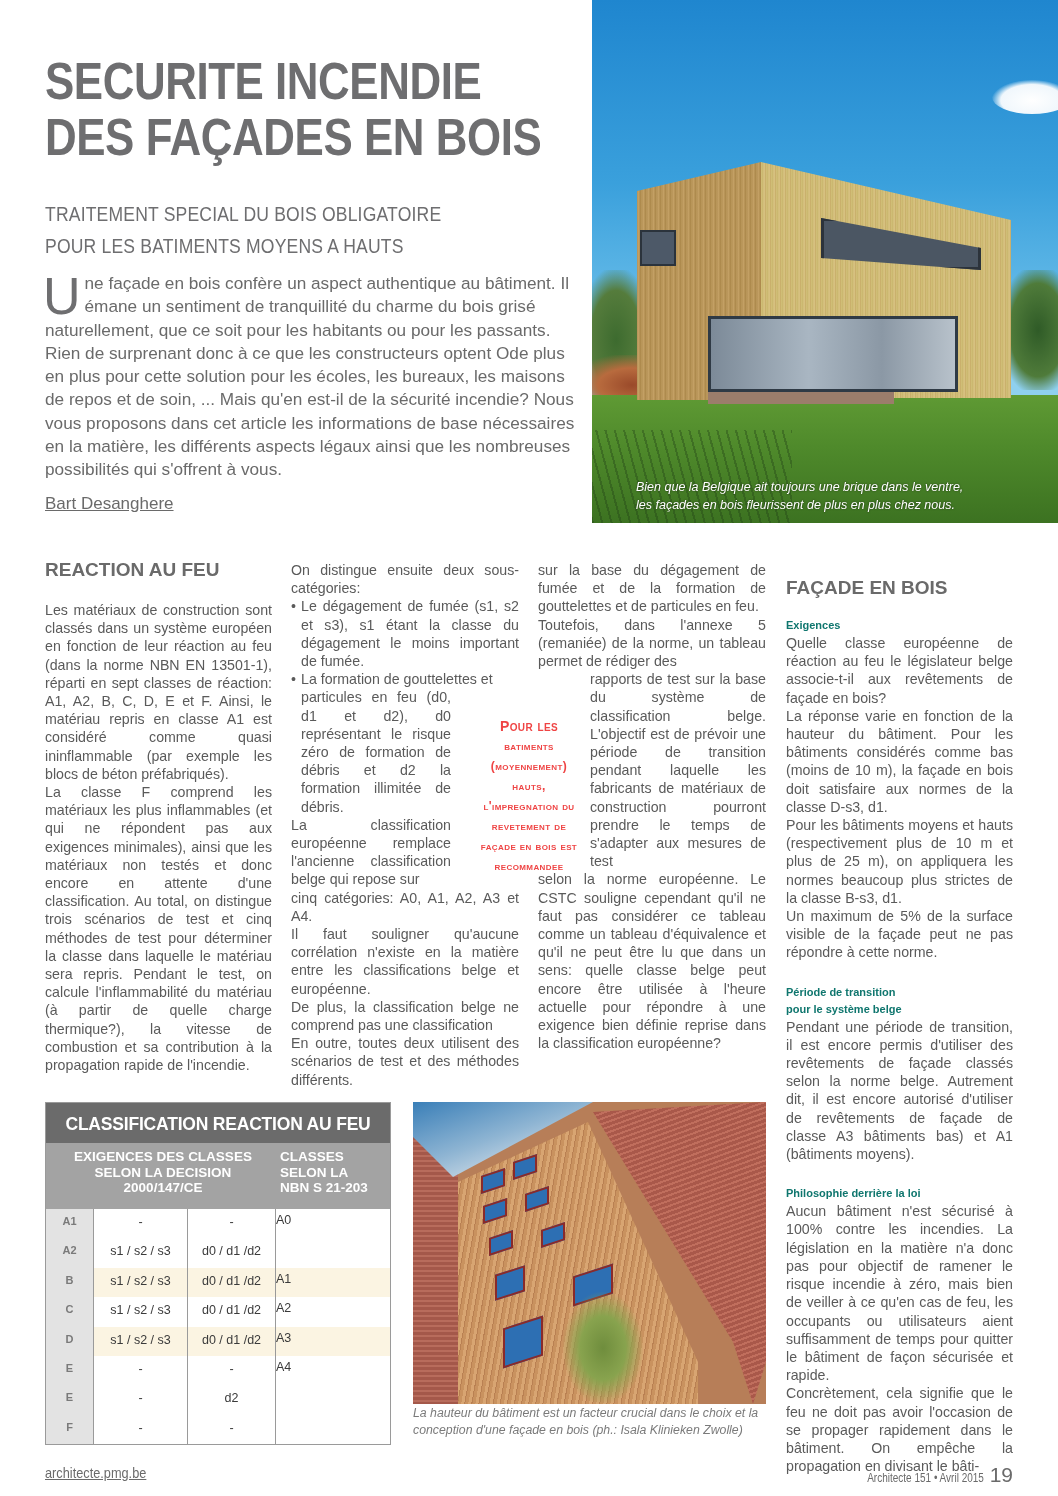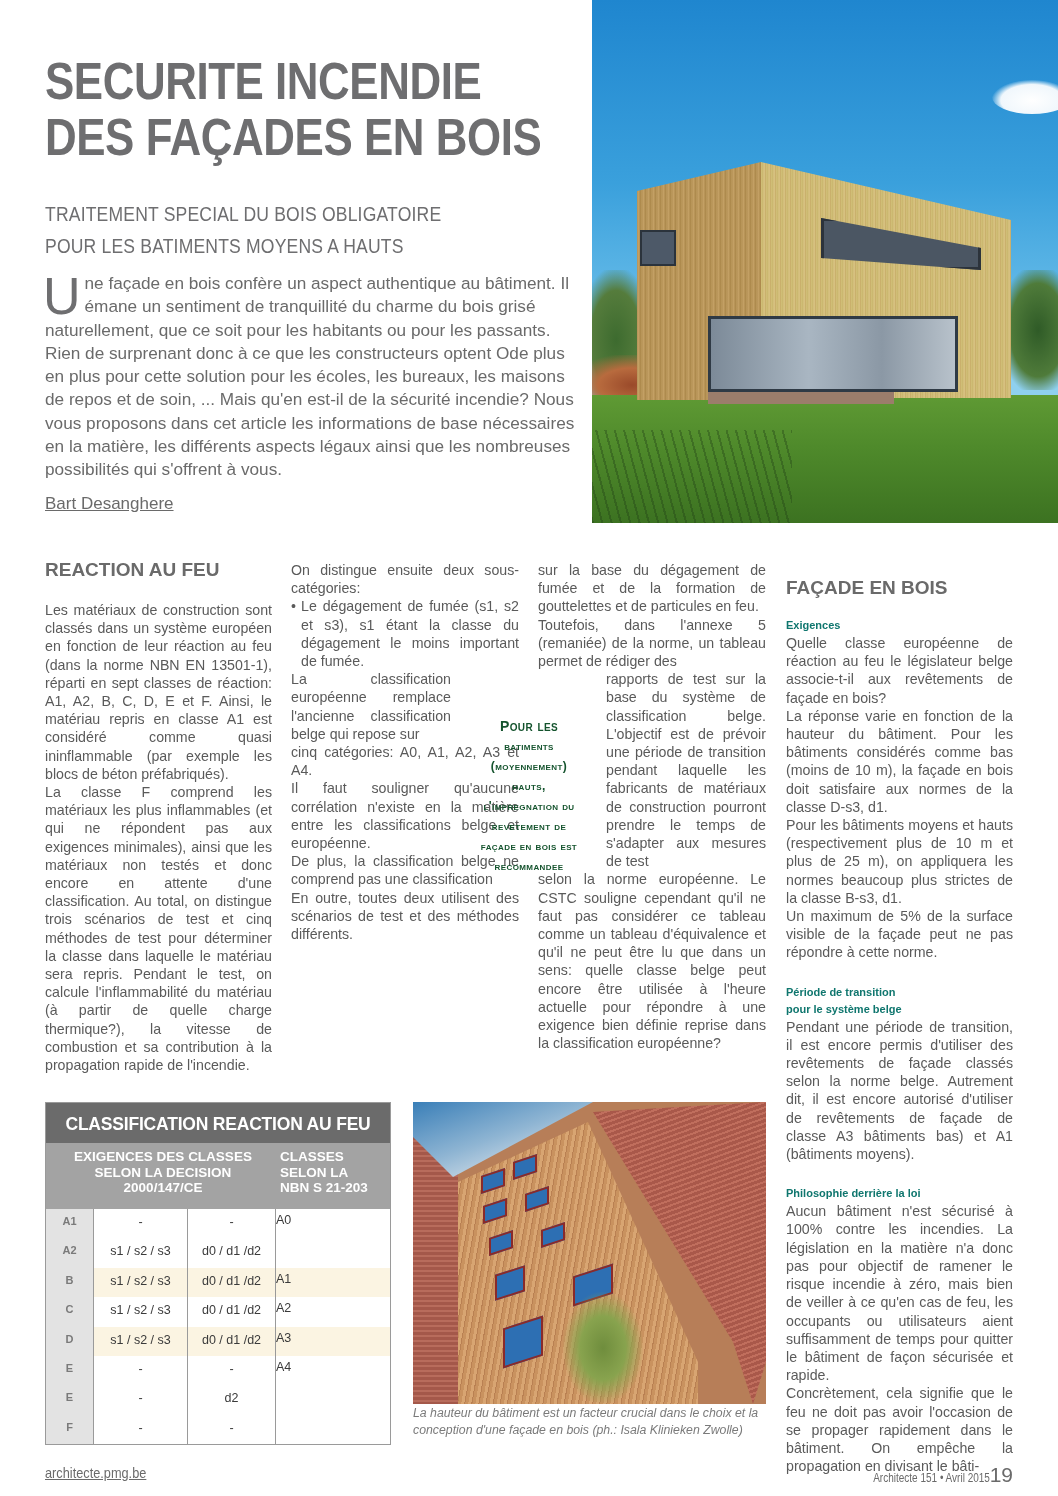--- a/index.html
+++ b/index.html
@@ -85,29 +85,29 @@
   .col h3 { font-size: 11px; font-weight: bold; color: #0f766e; line-height: 17px; margin: 0; }
   .col1 { left: 45px; top: 561px; width: 227px; }
   .col1 .h2gap { height: 22px; }
   .col2 { left: 291px; top: 561px; width: 228px; }
   .col2 ul { list-style: none; margin: 0; }
   .col2 li { position: relative; padding-left: 10px; }
   .col2 li::before { content: "\2022"; position: absolute; left: 0; top: 0; color: #5a5a5a; }
   .col2 .narrow { width: 150px; }
   .col2 .narrow2 { width: 160px; text-align: justify; }
   .col3 { left: 538px; top: 561px; width: 228px; }
-  .col3 .indent { margin-left: 68px; }
+  .col3 .indent { margin-left: 52px; }
   .col4 { left: 786px; top: 579px; width: 227px; }
   .col4 .gap12 { height: 20px; }
   .col4 .gap18 { height: 22px; }
 
   .pullquote {
     position: absolute; left: 449px; top: 716px; width: 160px; text-align: center;
     font-family: "Liberation Sans", sans-serif; font-weight: bold; font-size: 12px;
-    line-height: 20px; color: #14532d; letter-spacing: 0.4px; font-variant: small-caps;
+    line-height: 20px; color: #ef4444; letter-spacing: 0.4px; font-variant: small-caps;
   }
   .pullquote .lead { font-size: 14px; }
 
   
   .table-wrap {
     position: absolute; left: 45px; top: 1102px; width: 346px; height: 343px;
     border: 1px solid #9a9a9a; background: #ffffff;
     font-family: "Liberation Sans", sans-serif;
   }
   .t-title {
@@ -149,21 +149,21 @@
     line-height: 17px; color: #7a7a7a;
   }
 
   
   .footer-left {
     position: absolute; left: 45px; top: 1464px;
     font-family: "Liberation Sans", sans-serif; font-size: 15px; color: #6a6a6a;
     text-decoration: underline; transform: scaleX(0.85); transform-origin: left top;
   }
   .footer-right {
-    position: absolute; right: 45px; top: 1463px; display: flex; align-items: baseline; 
+    position: absolute; right: 45px; top: 1463px; display: flex; align-items: baseline; gap: 6px;
     font-family: "Liberation Sans", sans-serif; color: #6a6a6a;
   }
   .footer-right .pub { font-size: 12.5px; transform: scaleX(0.8); transform-origin: right center; }
   .footer-right .pageno { font-size: 21px; }
 </style>
 </head>
 <body>
 
 <h1 class="title">
   <span>SECURITE INCENDIE</span>
@@ -188,33 +188,41 @@
   <div class="trees-r"></div>
   <div class="shrubs"></div>
   <div class="lawn"></div>
   <div class="house-side"></div>
   <div class="house-front"></div>
   <div class="side-window"></div>
   <div class="ribbon-window"></div>
   <div class="glass"></div>
   <div class="terrace"></div>
   <div class="grass-tufts"></div>
+  <figcaption class="caption">
+    <span>Bien que la Belgique ait toujours une brique dans le ventre,</span><br>
+    <span>les façades en bois fleurissent de plus en plus chez nous.</span>
+  </figcaption>
 </figure>
 
 <div class="col col1">
   <h2>REACTION AU FEU</h2>
   <div class="h2gap"></div>
   <p>Les matériaux de construction sont classés dans un système européen en fonction de leur réaction au feu (dans la norme NBN EN 13501-1), réparti en sept classes de réaction: A1, A2, B, C, D, E et F. Ainsi, le matériau repris en classe A1 est considéré comme quasi ininflammable (par exemple les blocs de béton préfabriqués).</p>
   <p>La classe F comprend les matériaux les plus inflammables (et qui ne répondent pas aux exigences minimales), ainsi que les matériaux non testés et donc encore en attente d'une classification. Au total, on distingue trois scénarios de test et cinq méthodes de test pour déterminer la classe dans laquelle le matériau sera repris. Pendant le test, on calcule l'inflammabilité du matériau (à partir de quelle charge thermique?), la vitesse de combustion et sa contribution à la propagation rapide de l'incendie.</p>
 </div>
 
 <div class="col col2">
   <p>On distingue ensuite deux sous-catégories:</p>
   <ul>
     <li>Le dégagement de fumée (s1, s2 et s3), s1 étant la classe du dégagement le moins important de fumée.</li>
+    <li>
+      <span>La formation de gouttelettes et</span>
+      <div class="narrow">particules en feu (d0, d1 et d2), d0 représentant le risque zéro de formation de débris et d2 la formation illimitée de débris.</div>
+    </li>
   </ul>
   <p class="narrow2">La classification européenne remplace l'ancienne classification belge qui repose sur</p>
   <p>cinq catégories: A0, A1, A2, A3 et A4.</p>
   <p>Il faut souligner qu'aucune corrélation n'existe en la matière entre les classifications belge et européenne.</p>
   <p>De plus, la classification belge ne comprend pas une classification</p>
   <p>En outre, toutes deux utilisent des scénarios de test et des méthodes différents.</p>
 </div>
 
 <div class="pullquote">
   <div class="lead">Pour les</div>

